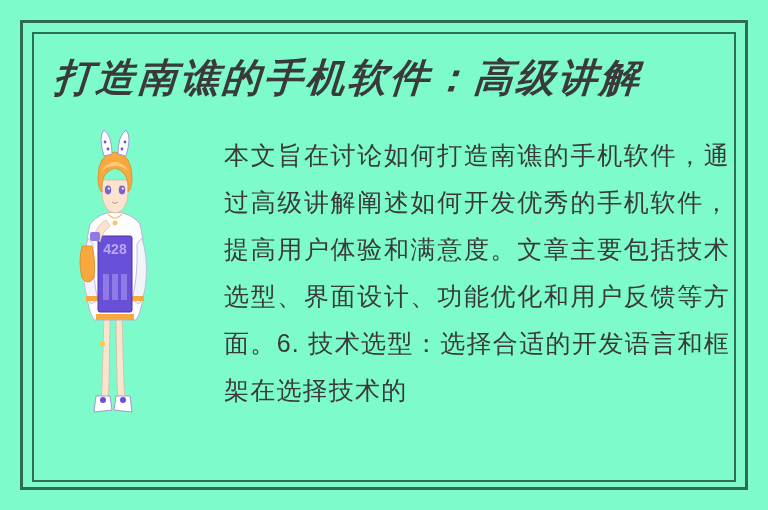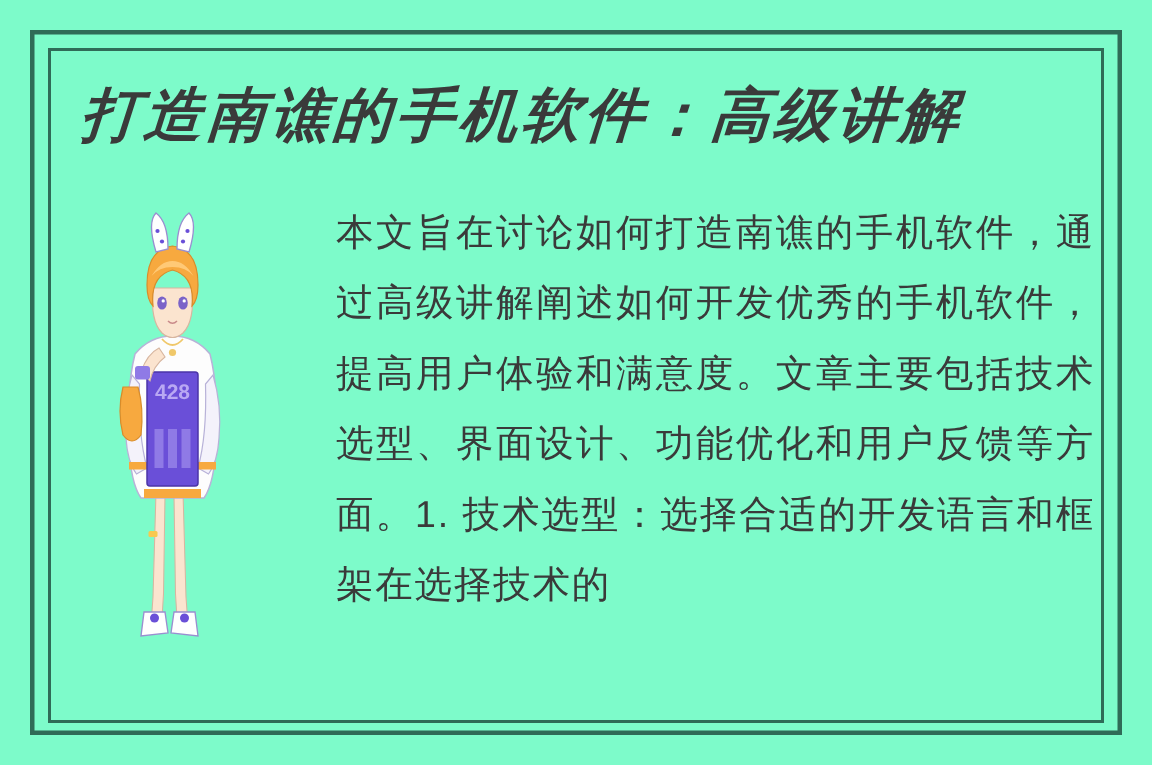--- a/index.html
+++ b/index.html
@@ -62,37 +62,37 @@
     text-align: justify;
     text-align-last: left;
     max-height: 290px;
     overflow: hidden;
     word-break: break-all;
   }
   
   .illustration {
     position: absolute;
     left: 74px;
-    top: 140px;
+    top: 128px;
     width: 82px;
     height: 296px;
   }
   .illustration svg { display:block; width:100%; height:100%; }
 </style>
 </head>
 <body>
 
 <div id="poster" style="--bg: #7dfbca; --frame: #2f6b57; --ink: #3a3a3a;">
 
   <div class="frame-outer"></div>
   <div class="frame-inner"></div>
 
   <div class="title">打造南谯的手机软件：高级讲解</div>
 
-  <div class="body-text">本文旨在讨论如何打造南谯的手机软件，通过高级讲解阐述如何开发优秀的手机软件，提高用户体验和满意度。文章主要包括技术选型、界面设计、功能优化和用户反馈等方面。1. 技术选型：选择合适的开发语言和框架在选择技术的</div>
+  <div class="body-text">本文旨在讨论如何打造南谯的手机软件，通过高级讲解阐述如何开发优秀的手机软件，提高用户体验和满意度。文章主要包括技术选型、界面设计、功能优化和用户反馈等方面。6. 技术选型：选择合适的开发语言和框架在选择技术的</div>
 
   <div class="illustration">
     <svg viewBox="0 0 82 296" xmlns="http://www.w3.org/2000/svg">
       <g>
         <path d="M30 188 L28 258 L27 272 L34 272 L35 256 L36 190 Z" fill="#fbe4cf" stroke="#d7b6a0" stroke-width="0.7"></path>
         <path d="M48 188 L50 258 L51 272 L44 272 L43 256 L42 190 Z" fill="#fbe4cf" stroke="#d7b6a0" stroke-width="0.7"></path>
         <rect x="25" y="214" width="6" height="4" rx="1" fill="#f7c94f"></rect>
       </g>
       <g>
         <path d="M22 268 L36 268 L38 282 L20 284 Z" fill="#ffffff" stroke="#9a8fd0" stroke-width="0.9"></path>

